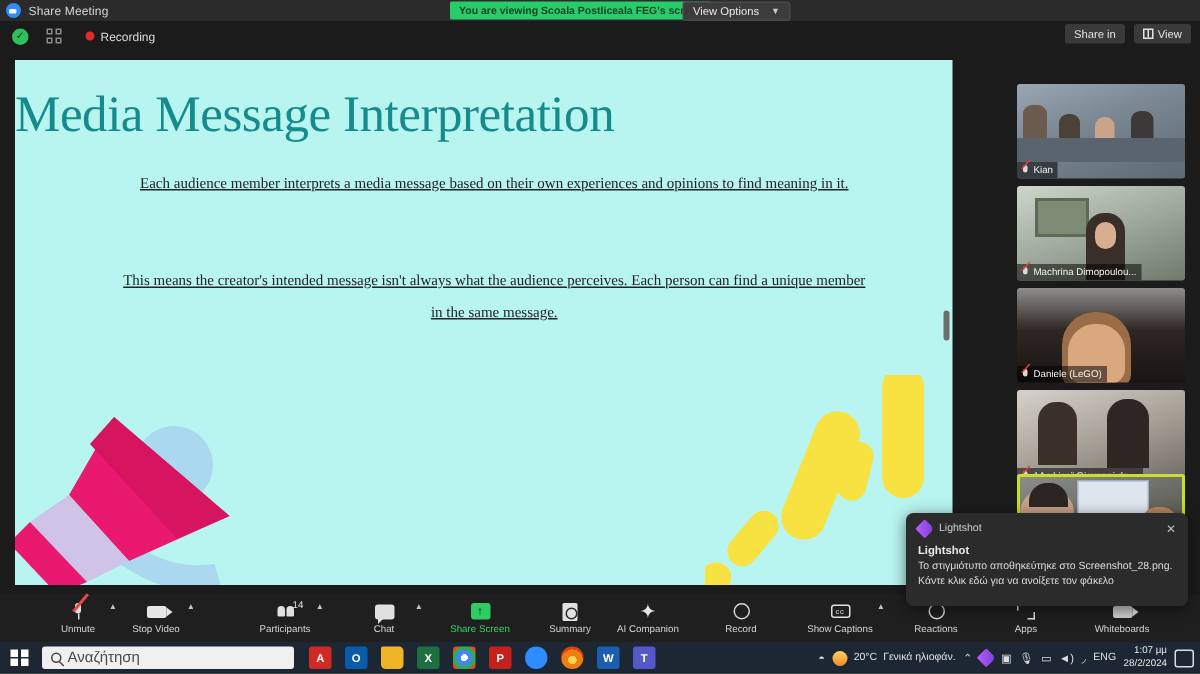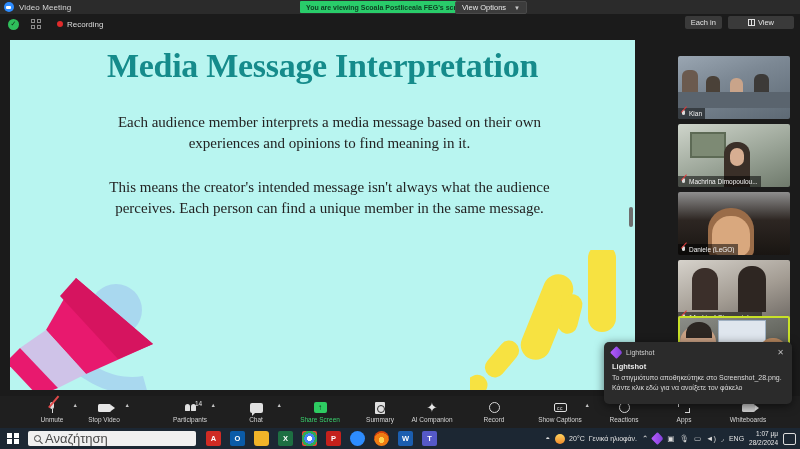--- a/index.html
+++ b/index.html
@@ -54,40 +54,40 @@
     font-size: 7px; display: flex; align-items: center; justify-content: center;
   }
   .gridicon { margin-left: 12px; display: grid; grid-template-columns: 4px 4px; gap: 2px; }
   .gridicon i { width: 4px; height: 4px; border: 1px solid #8a8a8a; display: block; }
   .recording { margin-left: 16px; display: flex; align-items: center; gap: 4px; }
   .recdot { width: 6px; height: 6px; border-radius: 50%; background: #e02b2b; }
   .rectext { color: #dcdcdc; font-size: 8px; }
 
   .topright { position: absolute; right: 6px; top: 16px; display: flex; gap: 6px; align-items: center; }
   .signin { background: #3a3a3a; color: #e2e2e2; font-size: 7.5px; padding: 2px 6px; border-radius: 2px; }
-  .viewbtn { background: #3a3a3a; color: #e2e2e2; font-size: 7.5px; padding: 2px 20px; border-radius: 2px; display: flex; align-items: center; gap: 3px; }
+  .viewbtn { background: #3a3a3a; color: #e2e2e2; font-size: 7.5px; padding: 2px 6px; border-radius: 2px; display: flex; align-items: center; gap: 3px; }
   .viewglyph { width: 7px; height: 7px; border: 1px solid #e2e2e2; position: relative; }
   .viewglyph::after { content: ""; position: absolute; left: 2px; top: 0; bottom: 0; width: 1px; background: #e2e2e2; }
 
   
   .stage { position: absolute; left: 0; top: 34px; width: 668px; height: 362px; background: #1b1b1b; }
   .slide {
     position: absolute; left: 10px; top: 6px; width: 625px; height: 350px;
     background: #b8f5f0; overflow: hidden;
   }
   .slide-title {
-    position: absolute; left: 0; right: 0; top: 7px;
-    text-align: center; color: #158b8b;
-    font-family: "Liberation Serif", serif; font-weight: bold;
+    position: absolute; left: 0; right: 0; top: 18px;
+    text-align: left; color: #158b8b;
+    font-family: "Liberation Serif", serif; font-weight: normal;
     font-size: 34px; letter-spacing: -0.3px;
   }
   .slide-p {
     position: absolute; left: 72px; right: 58px;
     text-align: center; color: #232323;
-    font-family: "Liberation Serif", serif; font-size: 15px; line-height: 21px;
+    font-family: "Liberation Serif", serif; font-size: 10px; line-height: 21px; text-decoration: underline;
   }
   .p1 { top: 72px; }
   .p2 { top: 137px; }
   .slide-sub {
     position: absolute; left: 0; right: 0; top: 205px;
     text-align: center; color: #158b8b;
     font-family: "Liberation Serif", serif; font-weight: bold;
     font-size: 22px; line-height: 34px;
   }
 
@@ -175,42 +175,42 @@
   }
   .startbtn { width: 26px; display: flex; align-items: center; justify-content: center; }
   .winlogo { display: grid; grid-template-columns: 5px 5px; grid-template-rows: 5px 5px; gap: 1.5px; }
   .winlogo i { background: #fff; display: block; }
   .searchbox {
     width: 168px; height: 15px; background: #f0f0f0; border-radius: 2px;
     display: flex; align-items: center; gap: 4px; padding: 0 6px; margin-left: 2px;
   }
   .srch-glyph { width: 7px; height: 7px; border: 1.3px solid #444; border-radius: 50%; position: relative; }
   .srch-glyph::after { content:""; position:absolute; right:-3px; bottom:-2px; width:4px; height:1.3px; background:#444; transform: rotate(45deg); }
-  .srch-ph { font-size: 13px; color: #4a4a4a; }
+  .srch-ph { font-size: 10px; color: #4a4a4a; }
 
   .tb-icons { display: flex; align-items: center; gap: 9px; margin-left: 10px; }
   .ticon { width: 15px; height: 15px; border-radius: 2px; display: flex; align-items: center; justify-content: center; font-size: 7.5px; color: #fff; font-weight: bold; position: relative; }
 
   .tray { position: absolute; right: 4px; top: 0; height: 21px; display: flex; align-items: center; gap: 5px; }
   .tray-weather { display: flex; align-items: center; gap: 4px; }
   .sun { width: 10px; height: 10px; border-radius: 50%; background: linear-gradient(180deg,#ffd25e,#f08a2a); }
   .tray-txt { font-size: 7px; color: #e2e2e2; white-space: nowrap; }
   .tray-ico { font-size: 7.5px; color: #dcdcdc; }
   .clock { display: flex; flex-direction: column; align-items: flex-end; line-height: 8.5px; }
   .clock span { font-size: 6.5px; color: #eaeaea; }
   .notifbox { width: 13px; height: 12px; border: 1.2px solid #dcdcdc; border-radius: 2px; position: relative; }
 </style>
 </head>
 <body>
 
 <div id="app">
 
   <div class="titlebar">
     <div class="tb-logo"></div>
-    <div class="tb-title">Video Meeting</div>
+    <div class="tb-title">Share Meeting</div>
   </div>
 
   <div class="sharebanner">
     <span>You are viewing Scoala Postliceala FEG's screen</span>
   </div>
   <div class="viewopt">
     <span>View Options</span>
     <span class="caret">▼</span>
   </div>
 
@@ -221,21 +221,21 @@
         <i></i>
         <i></i>
         <i></i>
       </div>
     <div class="recording">
       <div class="recdot"></div>
       <div class="rectext">Recording</div>
     </div>
   </div>
   <div class="topright">
-    <div class="signin">Each in</div>
+    <div class="signin">Share in</div>
     <div class="viewbtn">
       <span class="viewglyph"></span>
       <span>View</span>
     </div>
   </div>
 
   <div class="stage">
     <div class="slide">
 
       <svg class="mega" viewBox="0 0 215 150">

